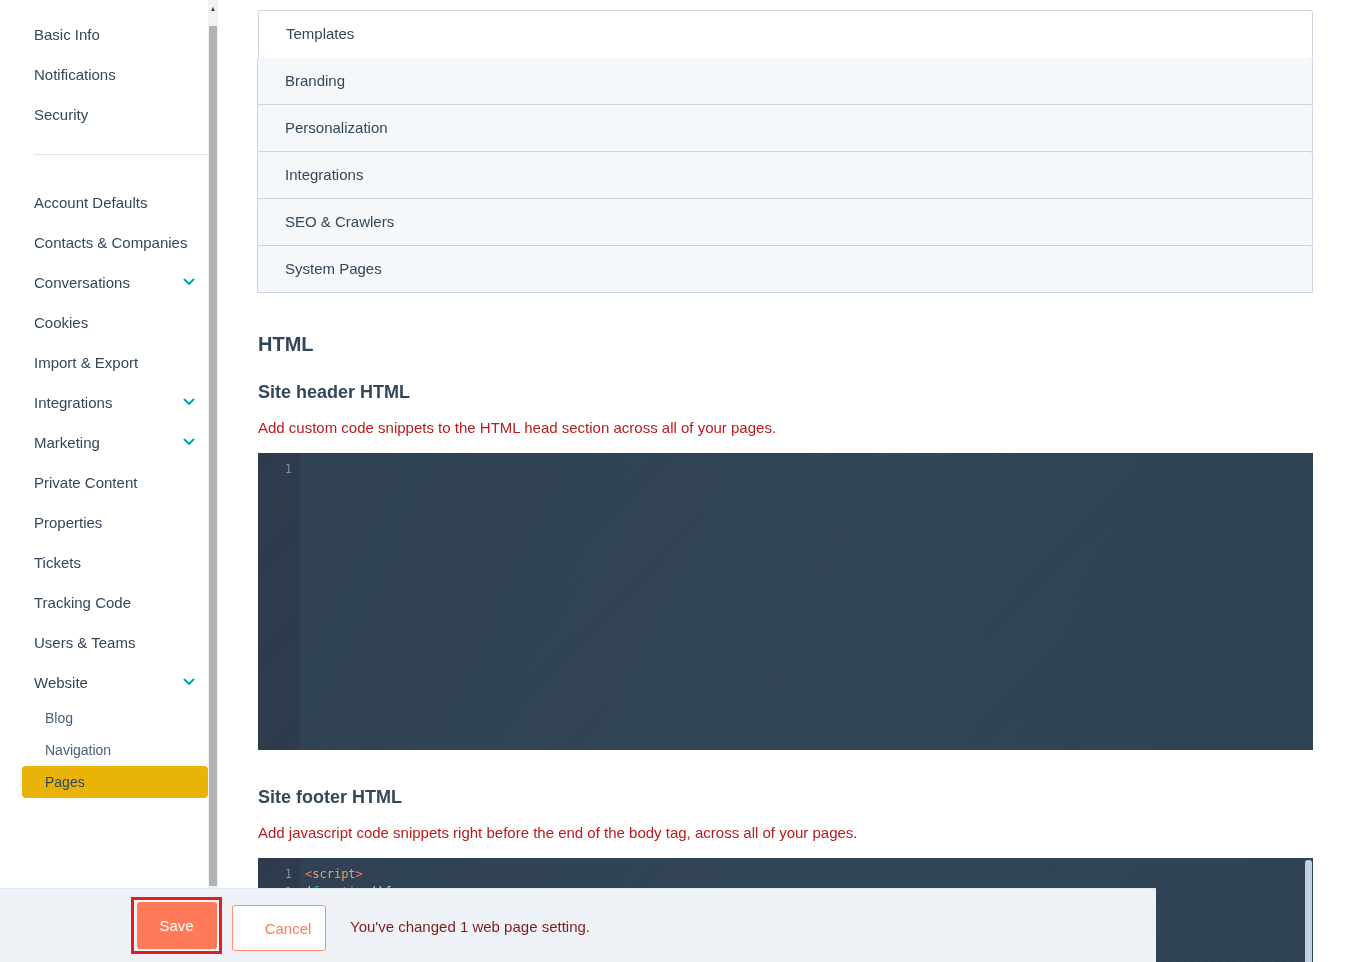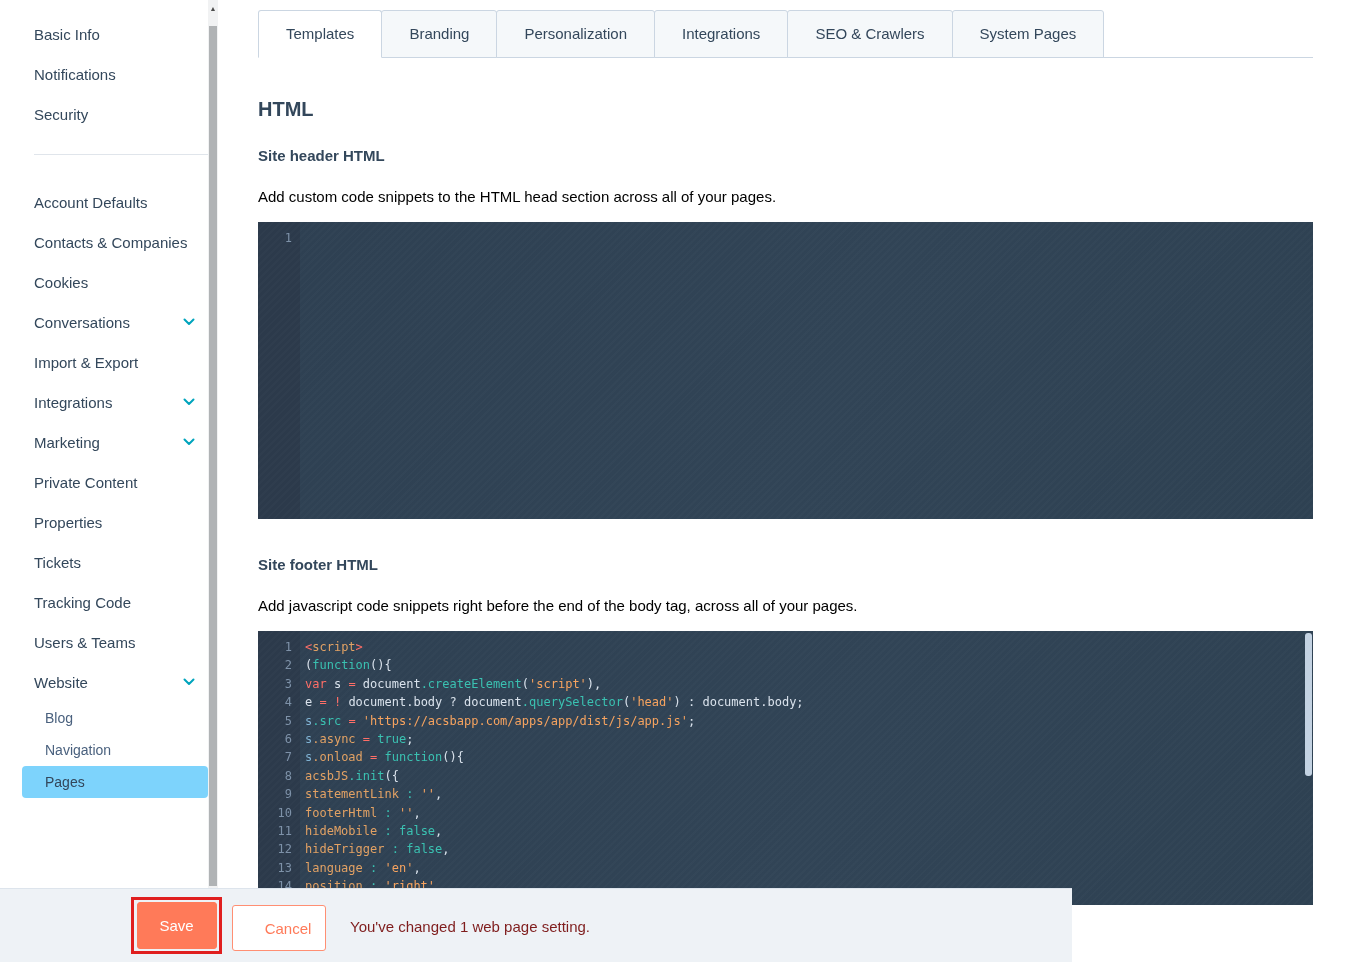--- a/index.html
+++ b/index.html
@@ -4,40 +4,40 @@
 <style>
   * { box-sizing: border-box; margin: 0; padding: 0; }
   html, body { width: 1352px; height: 962px; background: #fff; font-family: "Liberation Sans", sans-serif; }
   .page { position: relative; width: 1352px; height: 962px; overflow: hidden; background: #fff; }
 
   
   .sidebar { position: absolute; left: 0; top: 0; width: 208px; height: 888px; background: #fff; padding-top: 14px; overflow: hidden; border-radius: 31px; }
   .sb-item { height: 40px; display: flex; align-items: center; padding: 0 13px 0 34px; font-size: 15px; color: #33475b; cursor: pointer; }
   .sb-item .chev { margin-left: auto; display: flex; align-items: center; }
   .sb-item.sub { height: 32px; margin-left: 22px; padding: 0 6px 0 23px; font-size: 14px; color: #4a617e; border-radius: 4px; }
-  .sb-item.sub.selected { background: #7dd3fc; color: #33475b; font-weight: 500; }
+  .sb-item.sub.selected { background: #eab308; color: #33475b; font-weight: 500; }
   .sb-divider { border-top: 1px solid #e0e5eb; margin: 20px 0 27px 34px; }
 
   
   .sb-scrollbar { position: absolute; left: 208px; top: 0; width: 10px; height: 888px; background: #f1f2f3; }
   .sb-scroll-arrow { height: 16px; display: flex; align-items: center; justify-content: center; font-size: 7px; color: #4c4c4c; cursor: pointer; }
   .sb-scroll-thumb { position: absolute; left: 1px; right: 1px; top: 26px; height: 860px; background: #b0b3b5; cursor: pointer; }
 
   
   .content { position: absolute; left: 258px; top: 0; width: 1055px; }
-  .tabbar { margin-top: 10px; display: flex; border-bottom: 1px solid #cbd6e2; }
+  .tabbar { margin-top: 10px; display: flex; border-bottom: 1px solid #cbd6e2; flex-direction: column; }
   .tab { height: 48px; line-height: 46px; padding: 0 27px; font-size: 15px; color: #33475b; background: #f5f8fa;
          border: 1px solid #cbd6e2; border-radius: 3px 3px 0 0; margin-bottom: -1px; cursor: pointer; position: relative; }
   .tab + .tab { margin-left: -1px; }
   .tab.active { background: #fff; border-bottom-color: #fff; z-index: 2; }
 
   .page-title { margin-top: 40px; font-size: 20px; font-weight: 700; color: #33475b; }
-  .sec-h { margin-top: 26px; font-size: 15px; font-weight: 700; color: #33475b; }
+  .sec-h { margin-top: 26px; font-size: 18px; font-weight: 700; color: #33475b; }
   .sec-h2 { margin-top: 37px; }
-  .sec-d { margin-top: 24px; font-size: 15px; color: #000000; }
+  .sec-d { margin-top: 16px; font-size: 15px; color: #b91c1c; }
 
   
   .editor { position: relative; margin-top: 17px; width: 1055px; background: linear-gradient(115deg, #2e4052 0%, #314456 55%, #2e4152 100%); overflow: hidden; cursor: text; }
   .editor::after { content: ""; position: absolute; inset: 0; pointer-events: none;
         background: repeating-linear-gradient(135deg, rgba(255,255,255,0.014) 0 2px, transparent 2px 5px); }
   .editor-header { height: 297px; }
   .editor-footer { height: 274px; }
   .gutter-bg { position: absolute; left: 0; top: 0; bottom: 0; width: 42px; background: #2c3a4b; }
   .lines { position: relative; padding-top: 7px; font-family: "DejaVu Sans Mono", monospace; font-size: 12px; line-height: 18.4px; white-space: pre; }
   .cl { display: flex; }
@@ -45,21 +45,21 @@
   .code { padding-left: 5px; color: #d9e2ec; }
   .tk-w { color: #d9e2ec; }
   .tk-r { color: #ff6e67; }
   .tk-o { color: #e2a163; }
   .tk-s { color: #f7a35e; }
   .tk-t { color: #39c1b1; }
   .tk-v { color: #7fb2d3; }
   .ed-thumb { position: absolute; right: 1px; top: 2px; width: 7px; height: 143px; background: #c3d2e2; border-radius: 3px; cursor: pointer; }
 
   
-  .action-bar { position: absolute; left: 0; bottom: 0; width: 1072px; height: 74px; background: #eef2f6; border-top: 1px solid #dde4ec; }
+  .action-bar { position: absolute; left: 0; bottom: 0; width: 1156px; height: 74px; background: #eef2f6; border-top: 1px solid #dde4ec; }
   .save-annotation { position: absolute; left: 131px; top: 8px; width: 91px; height: 57px; border: 3px solid #e01f1f;
         display: flex; align-items: center; justify-content: center; }
   .btn-save { width: 80px; height: 47px; background: #ff7a59; color: #fff; border: 1px solid #ff7a59; border-radius: 3px; font-size: 15px; font-family: inherit; cursor: pointer; }
   .btn-cancel { position: absolute; left: 232px; top: 16px; width: 94px; height: 46px; background: #fff; color: #ff7a59; border: 1px solid #ff8f73; border-radius: 3px; font-size: 15px; font-family: inherit; cursor: pointer; padding-left: 18px; }
   .status-text { position: absolute; left: 350px; top: 0; height: 74px; display: flex; align-items: center; font-size: 15px; color: #7f1d1d; }
 </style>
 </head>
 <body>
 
 <div class="page">
@@ -76,29 +76,29 @@
           <span>Security</span>
         </div>
         <div class="sb-divider"></div>
         <div class="sb-item">
           <span>Account Defaults</span>
         </div>
         <div class="sb-item">
           <span>Contacts &amp; Companies</span>
         </div>
         <div class="sb-item">
-          <span>Cookies</span>
-        </div>
-        <div class="sb-item">
           <span>Conversations</span>
           <span class="chev">
             <svg width="12" height="8" viewBox="0 0 12 8">
               <polyline points="1.5,1.5 6,6 10.5,1.5" fill="none" stroke="#00a4bd" stroke-width="2" stroke-linecap="round" stroke-linejoin="round"></polyline>
             </svg>
           </span>
+        </div>
+        <div class="sb-item">
+          <span>Cookies</span>
         </div>
         <div class="sb-item">
           <span>Import &amp; Export</span>
         </div>
         <div class="sb-item">
           <span>Integrations</span>
           <span class="chev">
             <svg width="12" height="8" viewBox="0 0 12 8">
               <polyline points="1.5,1.5 6,6 10.5,1.5" fill="none" stroke="#00a4bd" stroke-width="2" stroke-linecap="round" stroke-linejoin="round"></polyline>
             </svg>

